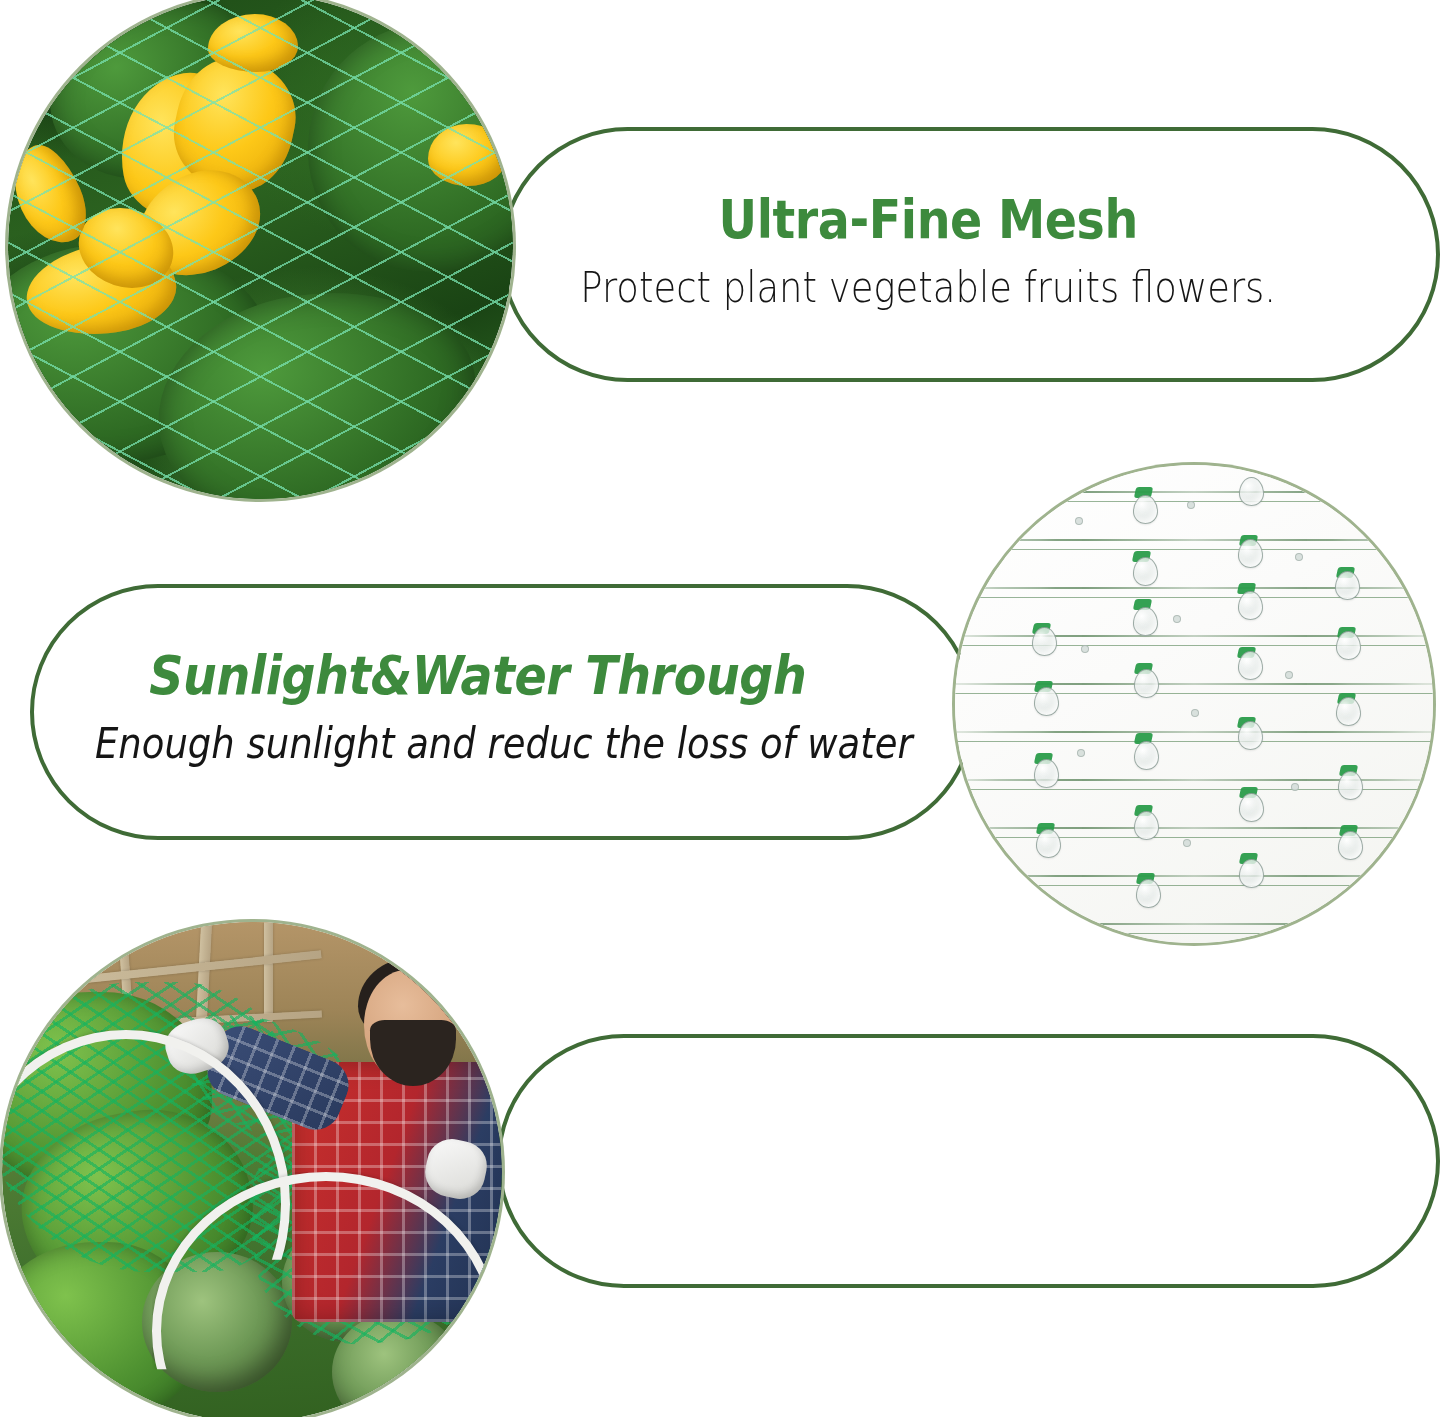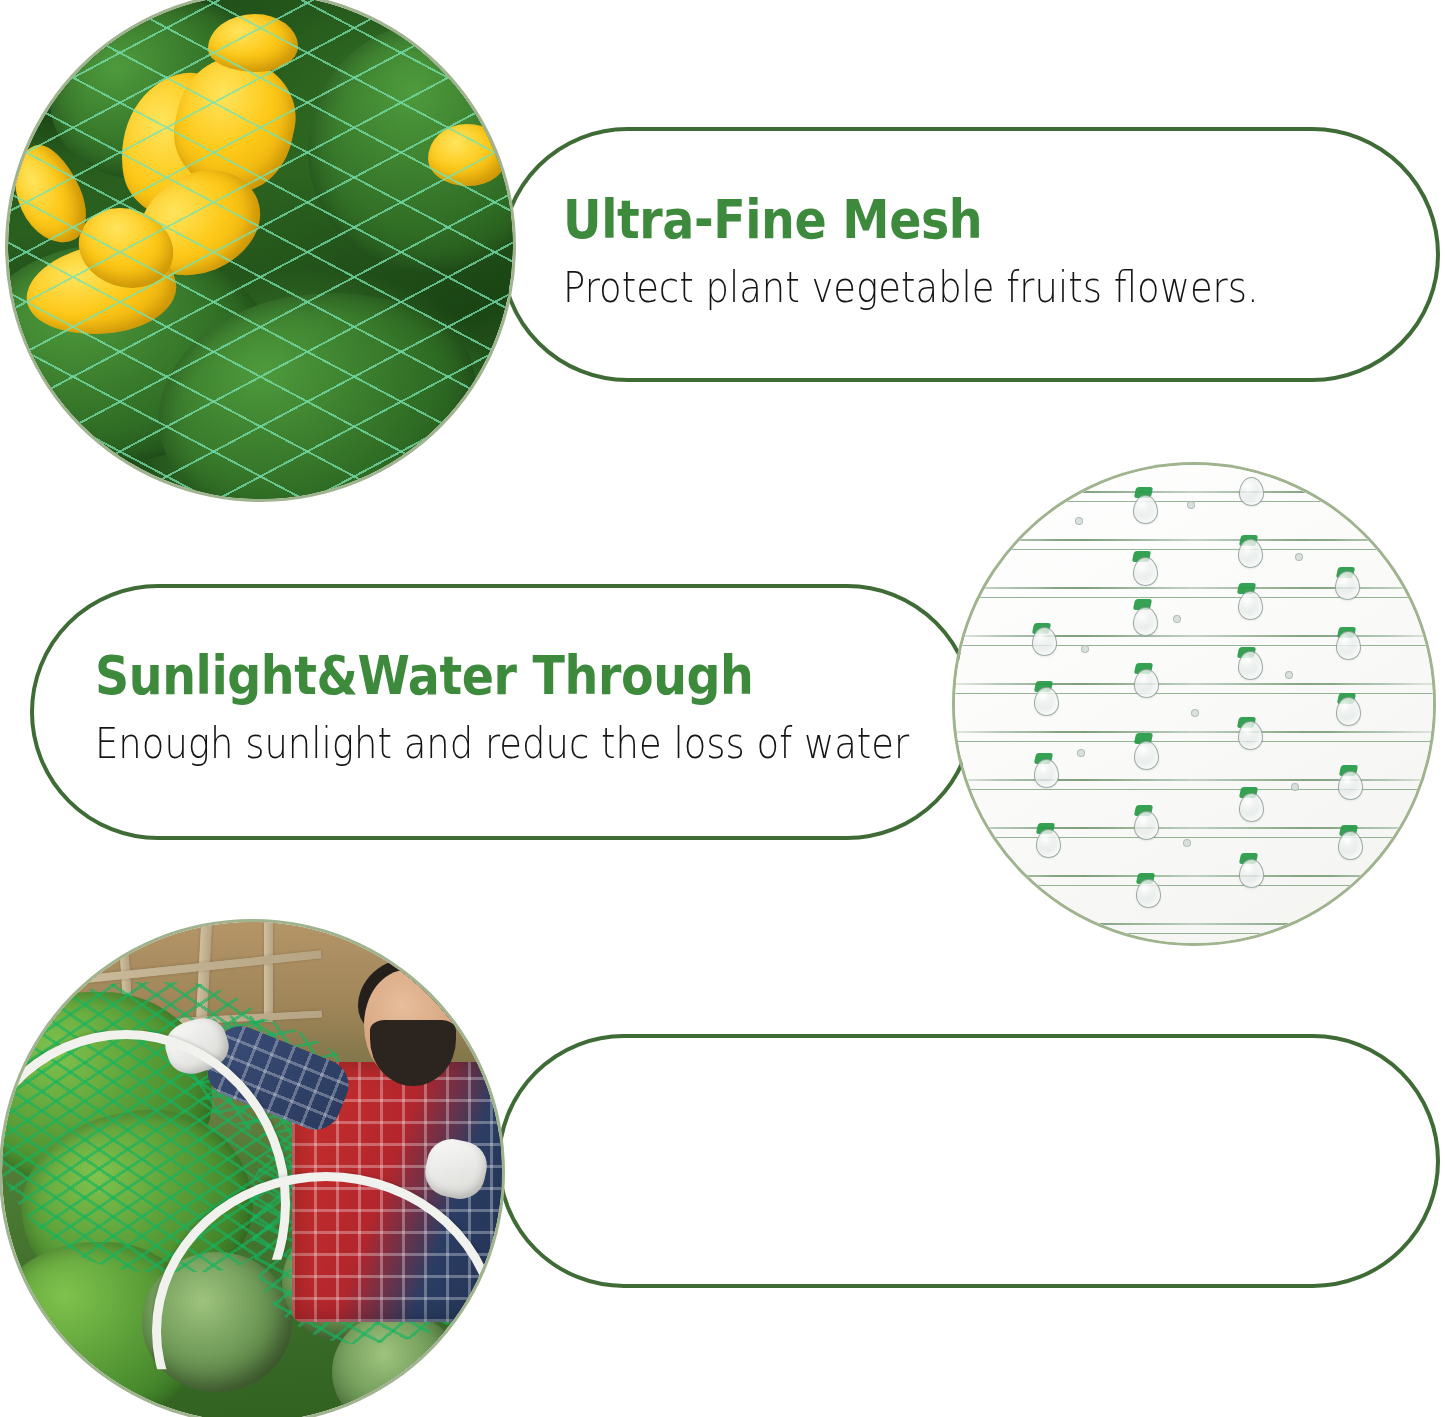--- a/index.html
+++ b/index.html
@@ -23,21 +23,21 @@
     position: absolute;
     box-sizing: border-box;
     border: 4px solid #3f6b36;
     border-radius: 999px;
     background: #ffffff;
     z-index: 1;
   }
   .pill-text {
     position: absolute;
     z-index: 3;
-    text-align: left;
+    text-align: center;
   }
   .feat-title {
     color: #3d8a3d;
     font-family: "DejaVu Sans", sans-serif;
     font-weight: bold;
     font-size: 54px;
     letter-spacing: -0.5px;
     line-height: 1.05;
     white-space: nowrap;
     transform: scaleX(0.88);
@@ -255,21 +255,21 @@
       <div class="petal" style="left:200px; top:20px; width:90px; height:58px; border-radius:52% 48% 46% 54% / 60% 56% 44% 40%;"></div>
       <div class="petal" style="left:420px; top:130px; width:80px; height:62px; border-radius:48% 52% 50% 50% / 56% 50% 50% 44%;"></div>
       <div class="petal" style="left:10px; top:150px; width:62px; height:102px; border-radius:60% 40% 44% 56% / 52% 56% 44% 48%; transform:rotate(-24deg);"></div>
 
       <div class="net"></div>
     </div>
   </div>
 
   <div class="pill" id="pill-2" style="left:30px; top:584px; width:945px; height:256px;"></div>
 
-  <div class="pill-text" style="left:95px; top:648px; width:870px;">
+  <div class="pill-text" style="left:95px; top:648px; width:870px;font-style:italic;">
     <div class="feat-title">Sunlight&amp;Water Through</div>
     <div class="feat-sub">Enough sunlight and reduc the loss of water</div>
   </div>
 
   <div class="circle" id="circle-droplets" style="left:955px; top:465px; width:478px; height:478px;">
     <div class="circle-inner">
       <div class="bg"></div>
 
       <div class="wave" style="top:26px;"></div>
       <div class="wave" style="top:74px;"></div>

